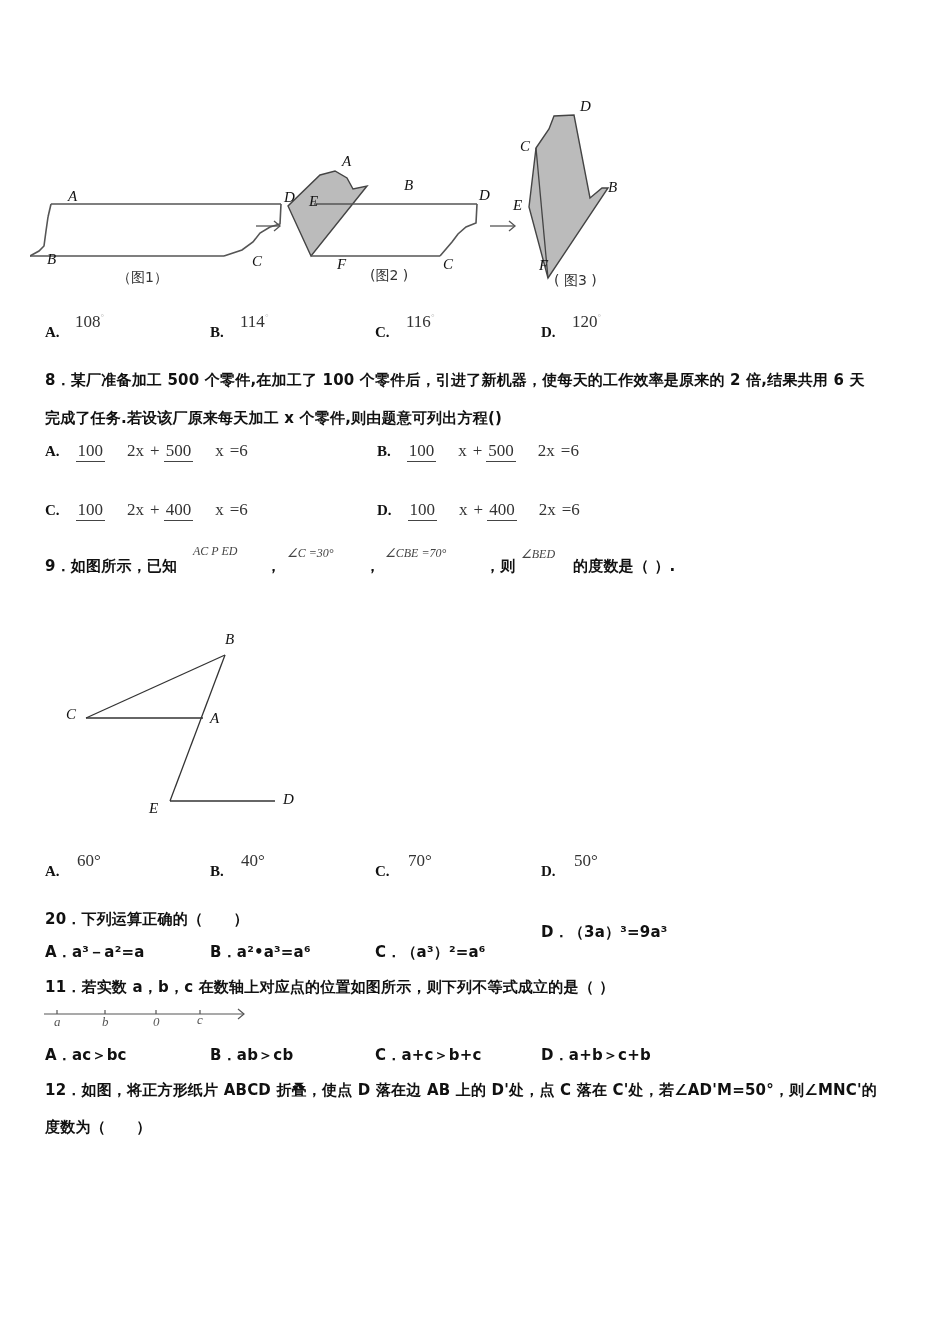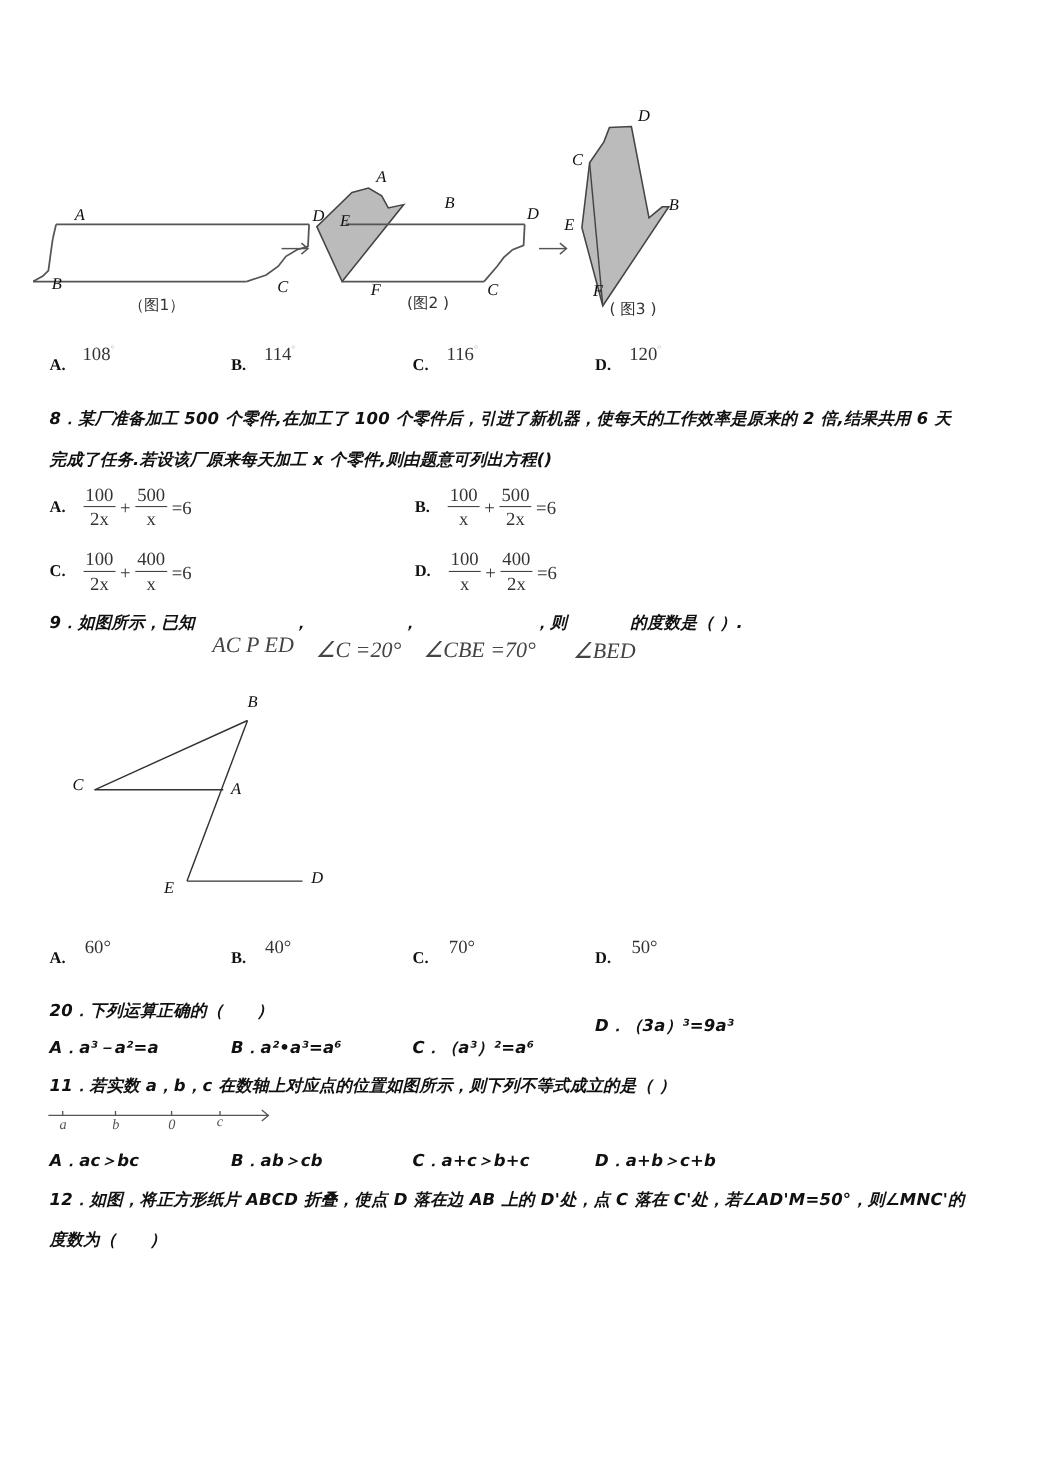--- a/index.html
+++ b/index.html
@@ -1,25 +1,25 @@
 <!DOCTYPE html>
 <html><head>
 <meta charset="utf-8">
 <style>
   html, body { margin: 0; padding: 0; background: #ffffff; }
   body { width: 950px; height: 1344px; position: relative; overflow: hidden;
          font-family: "DejaVu Serif", "Liberation Serif", serif; color: #111; }
   .abs { position: absolute; }
-  .q { font-family: "DejaVu Sans", "Liberation Sans", sans-serif; font-weight: bold; font-size: 15px; white-space: nowrap; letter-spacing: 0.2px; font-style: italic; }
+  .q { font-family: "DejaVu Sans", "Liberation Sans", sans-serif; font-weight: bold; font-size: 15px; white-space: nowrap; letter-spacing: 0.2px; }
   .opt-label { font-family: "Liberation Serif", serif; font-weight: bold; font-size: 15px; }
   .opt-val { font-family: "Liberation Serif", serif; font-size: 17px; color: #333; }
-  .math { font-family: "Liberation Serif", serif; font-style: italic; font-size: 20px; color: #444; margin-top: 32px; }
-  .frac { display: inline-flex; flex-direction: column; align-items: center; vertical-align: middle; margin: 0 2px; }
+  .math { font-family: "Liberation Serif", serif; font-style: italic; font-size: 12px; color: #444; }
+  .frac { display: inline-flex; flex-direction: row; align-items: center; vertical-align: middle; margin: 0 2px; }
   .frac .num { padding: 0 2px; border-bottom: 1px solid #444; font-family: "Liberation Serif", serif; font-size: 17px; color: #333; line-height: 20px; }
-  .frac .den { padding: 0 2px; font-family: "Liberation Serif", serif; font-size: 17px; color: #333; line-height: 22px; font-style: normal; }
+  .frac .den { padding: 0 2px; font-family: "Liberation Serif", serif; font-size: 17px; color: #333; line-height: 22px; font-style: normal; margin-left: 20px; }
   .eq { display: flex; align-items: center; }
   .op { font-family: "Liberation Serif", serif; font-size: 17px; color: #333; margin: 0 2px; }
   sup { font-size: 9px; }
   .fig-label { font-family: "Liberation Serif", serif; font-style: italic; font-size: 15px; }
   .cap { font-family: "DejaVu Sans", sans-serif; font-size: 14px; color: #333; }
 </style>
 </head>
 <body>
 
 <svg class="abs" style="left:30px;top:90px" width="620" height="210" viewBox="0 0 620 210">
@@ -148,21 +148,21 @@
       <span class="num">400</span>
       <span class="den">2x</span>
     </span>
   <span class="op">=6</span>
 </div>
 
 <div class="abs" style="left:45px;top:544px;height:30px;width:880px">
   <span class="q abs" style="left:0;top:13px">9．如图所示，已知</span>
   <span class="math abs" style="left:148px;top:0">AC P ED</span>
   <span class="q abs" style="left:221px;top:13px">，</span>
-  <span class="math abs" style="left:242px;top:2px">∠C =20°</span>
+  <span class="math abs" style="left:242px;top:2px">∠C =30°</span>
   <span class="q abs" style="left:320px;top:13px">，</span>
   <span class="math abs" style="left:340px;top:2px">∠CBE =70°</span>
   <span class="q abs" style="left:440px;top:13px">，则</span>
   <span class="math abs" style="left:476px;top:3px">∠BED</span>
   <span class="q abs" style="left:528px;top:13px">的度数是（ ）.</span>
 </div>
 
 <svg class="abs" style="left:50px;top:620px" width="280" height="200" viewBox="0 0 280 200">
   <g stroke="#333" stroke-width="1.3" fill="none">
     <line x1="36" y1="98" x2="175" y2="35"></line>

